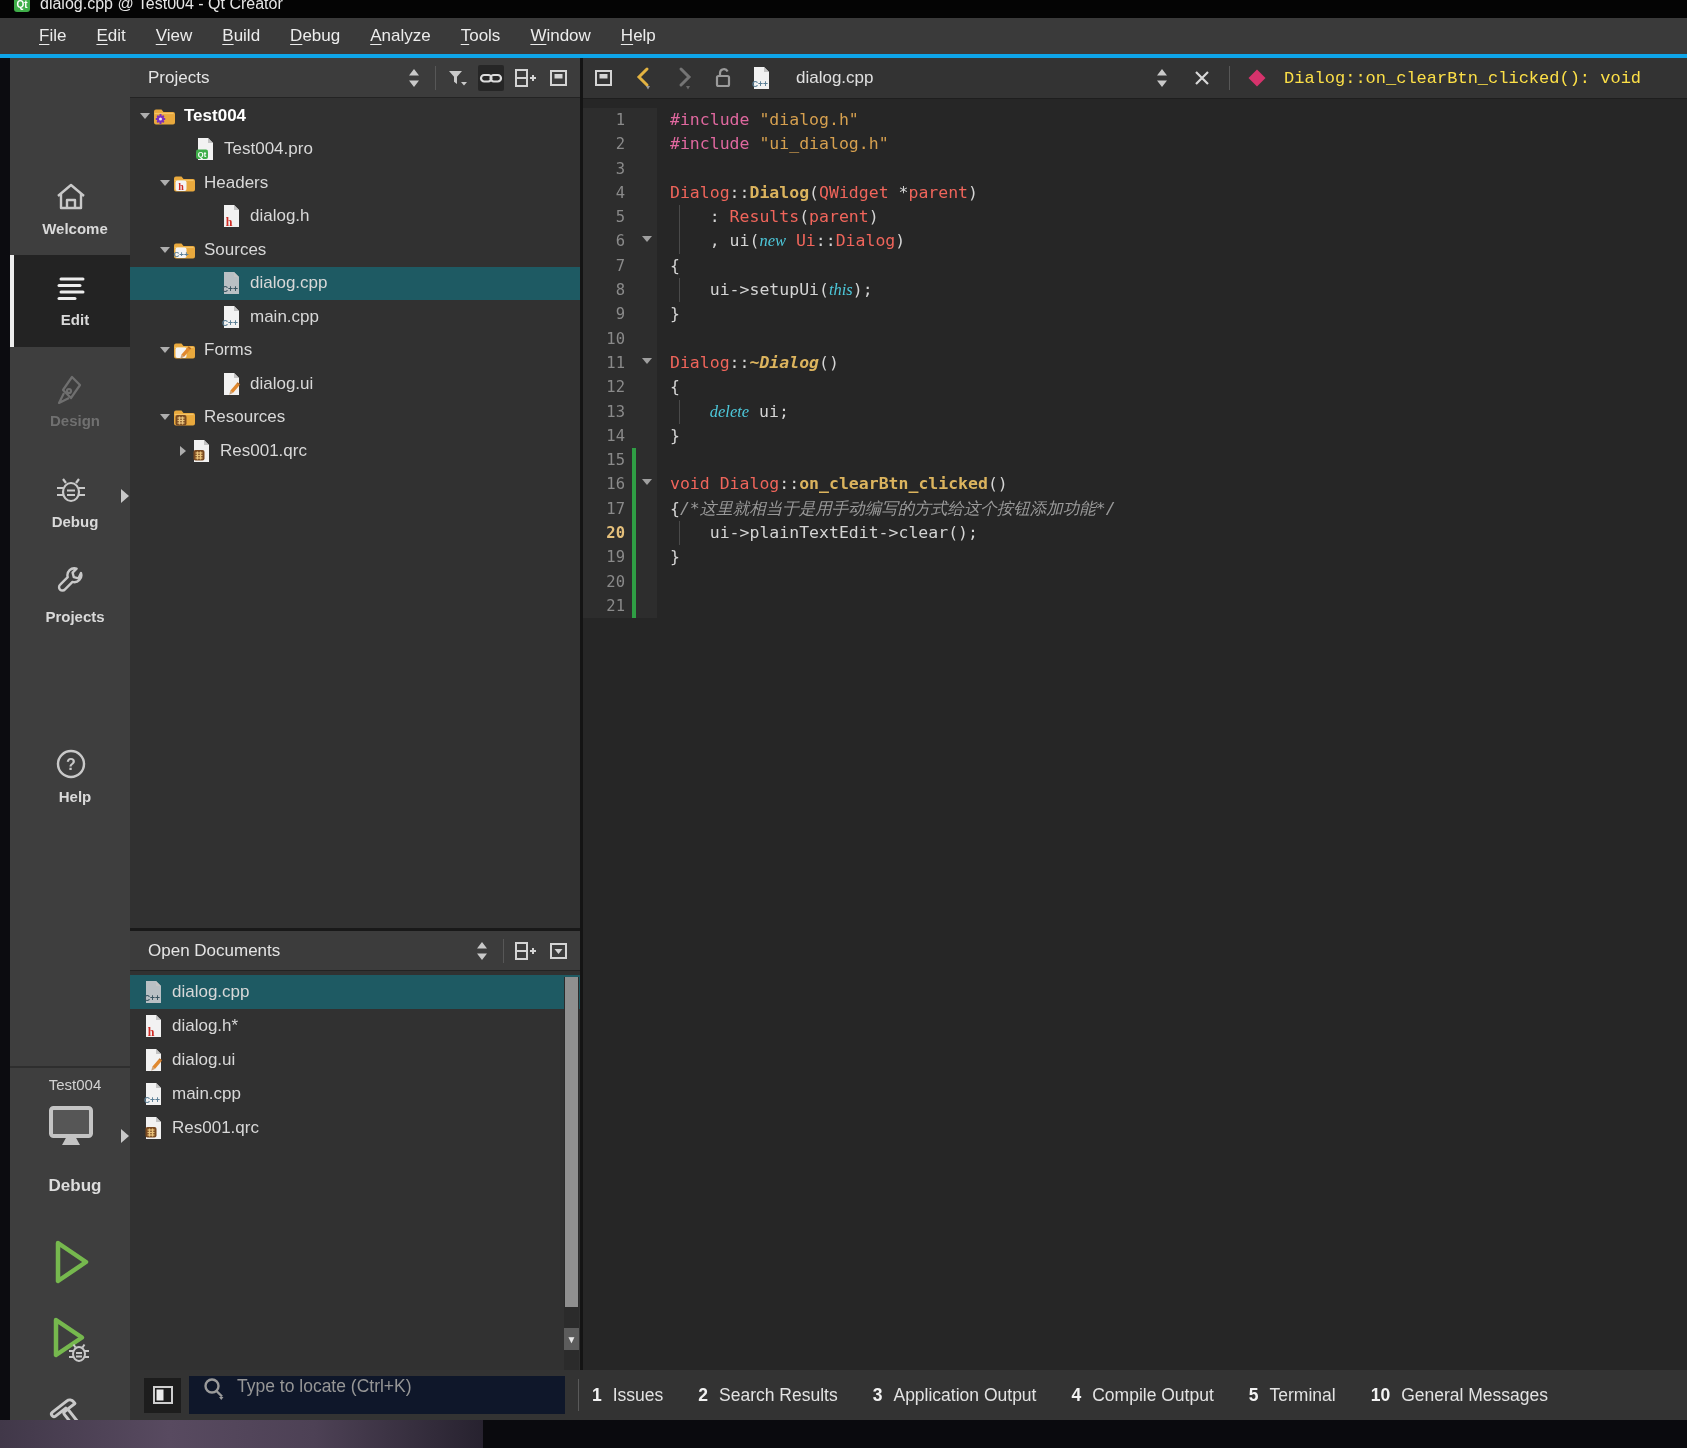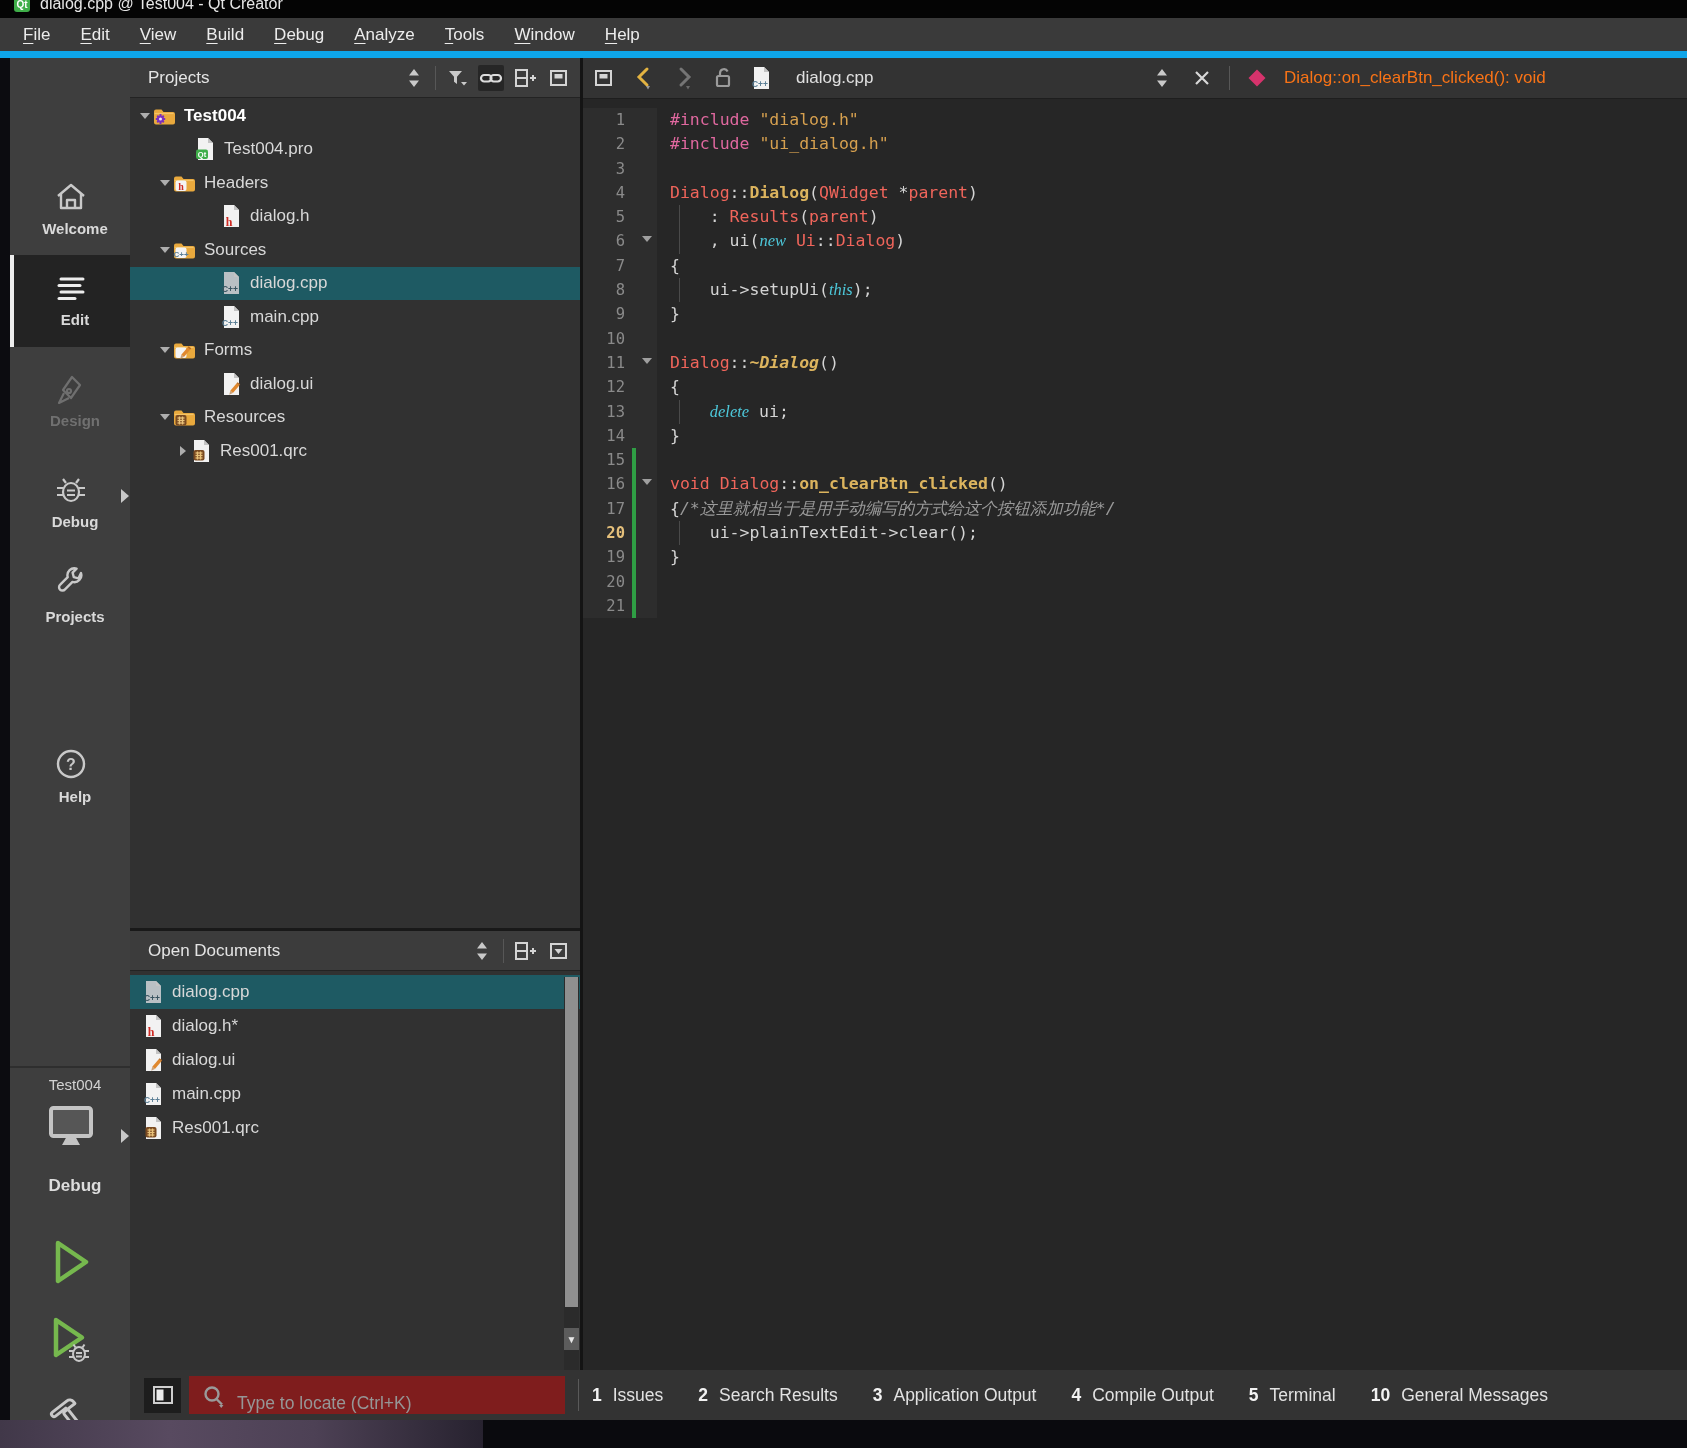--- a/index.html
+++ b/index.html
@@ -6,21 +6,21 @@
   #app{position:relative;width:1687px;height:1448px;overflow:hidden;background:#0c0c10;
        font-family:"Liberation Sans",sans-serif;color:#d8d8d8;}
   
   .titlebar{position:absolute;left:0;top:0;width:100%;height:18px;background:#040404;overflow:hidden;}
   .titlebar-row{display:flex;align-items:center;gap:10px;padding-left:14px;margin-top:-5px;}
   .qt-logo{width:16px;height:15px;background:#3fae49;border-radius:3px;color:#fff;font-size:10px;
            font-weight:bold;display:flex;align-items:center;justify-content:center;}
   .title-text{font-size:16px;color:#e6e6e6;}
   
   .menubar{position:absolute;left:0;top:18px;width:100%;height:40px;background:#3a3a3a;
-           border-bottom:7px solid #0ea5e9;display:flex;align-items:center;padding-left:8px;box-sizing:border-box;}
+           border-bottom:4px solid #0ea5e9;display:flex;align-items:center;padding-left:24px;box-sizing:border-box;}
   .menu-item{padding:0 15px;font-size:17px;color:#ececec;cursor:default;}
   .menu-item u{text-decoration:underline;text-underline-offset:3px;}
   
   .modebar{position:absolute;left:10px;top:58px;width:130px;height:1362px;background:#3e3e3e;}
   .mode-item{position:absolute;left:0;width:130px;height:92px;display:flex;flex-direction:column;
              align-items:center;justify-content:center;gap:7px;}
   .mode-item.active{background:#232323;}
   .mode-item.active::before{content:"";position:absolute;left:0;top:0;width:4px;height:100%;background:#ededed;}
   .mode-label{font-size:15px;font-weight:bold;color:#d9d9d9;}
   .mode-item.disabled .mode-label{color:#707070;}
@@ -53,41 +53,41 @@
   .docs-scroll{position:absolute;top:919px;right:1px;width:15px;height:393px;background:#2b2b2b;}
   .docs-thumb{position:absolute;top:0;left:1px;width:13px;height:330px;background:#8f8f8f;}
   .docs-downbtn{position:absolute;bottom:20px;left:0;width:15px;height:22px;background:#5c5c5c;
                 display:flex;align-items:center;justify-content:center;color:#e8e8e8;font-size:10px;}
   
   .editor{position:absolute;left:580px;top:58px;width:1107px;height:1312px;background:#262626;border-left:3px solid #141414;box-sizing:border-box;}
   .ed-toolbar{height:40px;background:#333333;border-bottom:1px solid #1e1e1e;display:flex;align-items:center;position:relative;}
   .ed-left{display:flex;align-items:center;gap:14px;padding-left:8px;}
   .ed-file{font-size:17px;color:#e0e0e0;margin-left:2px;}
   .ed-right{position:absolute;left:566px;display:flex;align-items:center;gap:14px;}
-  .ed-symbol{font-size:17px;color:#f97316;}
+  .ed-symbol{font-size:17px;color:#fde047;font-family:Liberation Mono, monospace;}
   .code{position:absolute;top:41px;left:0;right:0;bottom:0;font-family:"DejaVu Sans Mono",monospace;
         font-size:16.5px;padding-top:9px;overflow:hidden;}
   .cl{display:flex;height:24.3px;line-height:24.3px;}
   .gut{display:flex;background:#2d2d2d;flex-shrink:0;}
   .ln{width:49px;text-align:right;padding-right:7px;color:#8a8a8a;font-size:15.5px;box-sizing:border-box;}
   .ln.cur{color:#e5c07b;font-weight:bold;}
   .mbar{width:4px;}
   .mbar.on{background:#2f9e44;}
   .fold{width:21px;text-align:center;color:#9f9f9f;font-size:11px;}
   .ct{position:relative;padding-left:13px;white-space:pre;flex:1;}
   .ct.guide::before{content:"";position:absolute;left:22px;top:0;bottom:0;width:1px;background:#4a4a4a;}
   .c-pp{color:#e0689f;}  .c-str{color:#d6a04f;}  .c-typ{color:#f0655b;}
   .c-fn{color:#dcb45e;font-weight:bold;}  .c-fni{color:#dcb45e;font-weight:bold;font-style:italic;}
   .c-kw{color:#4dc8da;font-style:italic;font-family:Liberation Serif, serif;}  .c-pln{color:#d4d4d4;}
   .c-cmt{color:#9a9a9a;font-style:italic;}
   
   .statusbar{position:absolute;left:130px;top:1370px;width:1557px;height:50px;background:#333333;
              display:flex;align-items:center;}
   .sb-toggle{width:37px;height:35px;background:#1d1d1d;margin-left:14px;display:flex;align-items:center;justify-content:center;}
-  .locator{width:376px;height:38px;background:#7f1d1d;margin-left:8px;display:flex;align-items:flex-end;gap:10px;padding-left:12px;box-sizing:border-box;}
+  .locator{width:376px;height:38px;background:#0f172a;margin-left:8px;display:flex;align-items:flex-start;gap:10px;padding-left:12px;box-sizing:border-box;}
   .locator-ph{font-size:17.5px;color:#969696;}
   .sb-sep{width:1px;height:32px;background:#5a5a5a;margin:0 13px;}
   .panes{display:flex;align-items:center;gap:35px;}
   .pane{font-size:17.5px;color:#e2e2e2;display:flex;gap:11px;}
   .pane b{color:#f2f2f2;}
   
   .desktop{position:absolute;left:0;top:1420px;width:100%;height:28px;background:#0a0a0e;}
   .desktop-purple{position:absolute;left:0;top:0;width:483px;height:28px;
       background:linear-gradient(90deg,#413849 0%,#584a60 35%,#4d4155 65%,#27222f 100%);}
 </style>

